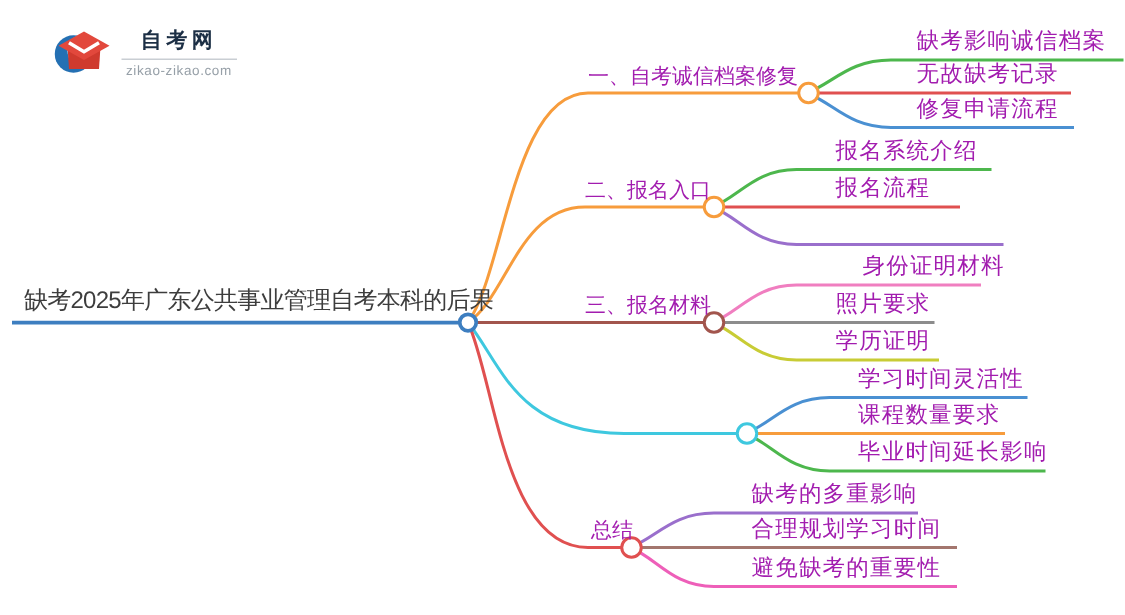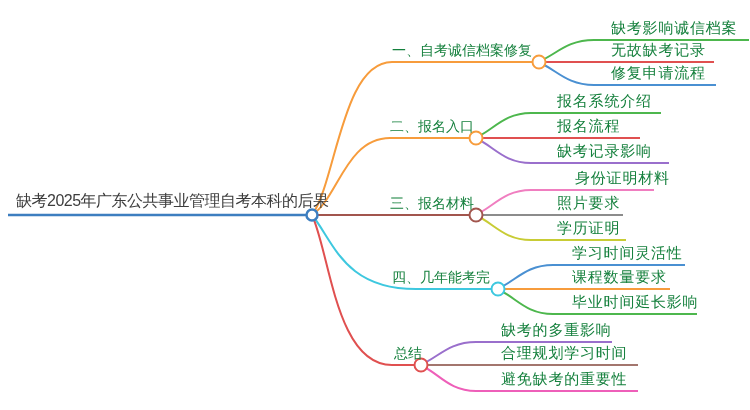--- a/index.html
+++ b/index.html
@@ -1,19 +1,19 @@
 <!DOCTYPE html>
 <html><head>
 <meta charset="utf-8">
 <style>
   html,body{margin:0;padding:0;background:#ffffff;}
   body{width:750px;height:410px;overflow:hidden;font-family:"Liberation Sans",sans-serif;}
   .canvas{position:relative;width:750px;height:410px;background:#ffffff;}
   svg.map{position:absolute;left:0;top:0;}
-  .label{position:absolute;white-space:nowrap;color:#15803d;line-height:1.25;}
+  .label{position:absolute;white-space:nowrap;color:#a21caf;line-height:1.25;}
   .root-label{font-size:16px;color:#3d3d3d;letter-spacing:-0.5px;}
   .branch-label{font-size:14px;}
   .leaf-label{font-size:15px;letter-spacing:0.8px;}
   
   .logo{position:absolute;left:36px;top:18px;display:flex;align-items:center;gap:7px;}
   .logo-col{display:flex;flex-direction:column;align-items:center;}
   .logo-title{font-size:14px;font-weight:bold;color:#1c2f45;letter-spacing:3px;}
   .logo-domain{font-size:9px;color:#97a0a8;border-top:1px solid #c9ced3;padding:2px 3px 0 3px;margin-top:3px;letter-spacing:0.4px;}
 </style>
 </head>
@@ -48,35 +48,46 @@
     <path d="M420,365 C438,372 448,391 476,391 H638" fill="none" stroke-width="2" stroke="#ee5fb9"></path>
 
     <circle cx="312" cy="215" r="5.5" fill="#ffffff" stroke-width="2.5" stroke="#3d7ec0"></circle>
     <circle cx="539" cy="62" r="6.5" fill="#ffffff" stroke-width="2" stroke="#f79c3c"></circle>
     <circle cx="476" cy="138" r="6.5" fill="#ffffff" stroke-width="2" stroke="#f79c3c"></circle>
     <circle cx="476" cy="215" r="6.5" fill="#ffffff" stroke-width="2" stroke="#a2554d"></circle>
     <circle cx="498" cy="289" r="6.5" fill="#ffffff" stroke-width="2" stroke="#3ec8df"></circle>
     <circle cx="421" cy="365" r="6.5" fill="#ffffff" stroke-width="2" stroke="#e05050"></circle>
   </svg>
 
+  <div class="logo">
+    <svg width="38" height="33" viewBox="0 0 38 33">
+      <circle cx="13" cy="17" r="12.5" fill="#2470b3"></circle>
+      <circle cx="20" cy="15" r="11" fill="#ffffff"></circle>
+      <polygon points="9,12 31,12 30,27 10,27" fill="#cf3a2e"></polygon>
+      <polygon points="20,2 37,11.5 20,21 3,11.5" fill="#e2483c"></polygon>
+      <polyline points="10,9.5 20,15.5 30,9.5" fill="none" stroke="#ffffff" stroke-width="2.4"></polyline>
+    </svg>
+    <div class="logo-col">
+      <div class="logo-title">自考网</div>
+      <div class="logo-domain">zikao-zikao.com</div>
+    </div>
+  </div>
 
   <div class="label root-label" style="left:16px;top:191px;">缺考2025年广东公共事业管理自考本科的后果</div>
 
   <div class="label branch-label" style="left:392px;top:42px;">一、自考诚信档案修复</div>
   <div class="label branch-label" style="left:390px;top:118px;">二、报名入口</div>
   <div class="label branch-label" style="left:390px;top:195px;">三、报名材料</div>
-  <div class="label branch-label" style="left:392px;top:269px;">四、几年能考完</div>
   <div class="label branch-label" style="left:394px;top:345px;">总结</div>
 
   <div class="label leaf-label" style="left:611px;top:19px;">缺考影响诚信档案</div>
   <div class="label leaf-label" style="left:611px;top:41px;">无故缺考记录</div>
   <div class="label leaf-label" style="left:611px;top:64px;">修复申请流程</div>
   <div class="label leaf-label" style="left:557px;top:92px;">报名系统介绍</div>
   <div class="label leaf-label" style="left:557px;top:117px;">报名流程</div>
-  <div class="label leaf-label" style="left:557px;top:142px;">缺考记录影响</div>
   <div class="label leaf-label" style="left:557px;top:169px;margin-left:18px;">身份证明材料</div>
   <div class="label leaf-label" style="left:557px;top:194px;">照片要求</div>
   <div class="label leaf-label" style="left:557px;top:219px;">学历证明</div>
   <div class="label leaf-label" style="left:572px;top:244px;">学习时间灵活性</div>
   <div class="label leaf-label" style="left:572px;top:268px;">课程数量要求</div>
   <div class="label leaf-label" style="left:572px;top:293px;text-align:center;">毕业时间延长影响</div>
   <div class="label leaf-label" style="left:501px;top:344px;">合理规划学习时间</div>
   <div class="label leaf-label" style="left:501px;top:321px;">缺考的多重影响</div>
   <div class="label leaf-label" style="left:501px;top:370px;">避免缺考的重要性</div>
 

